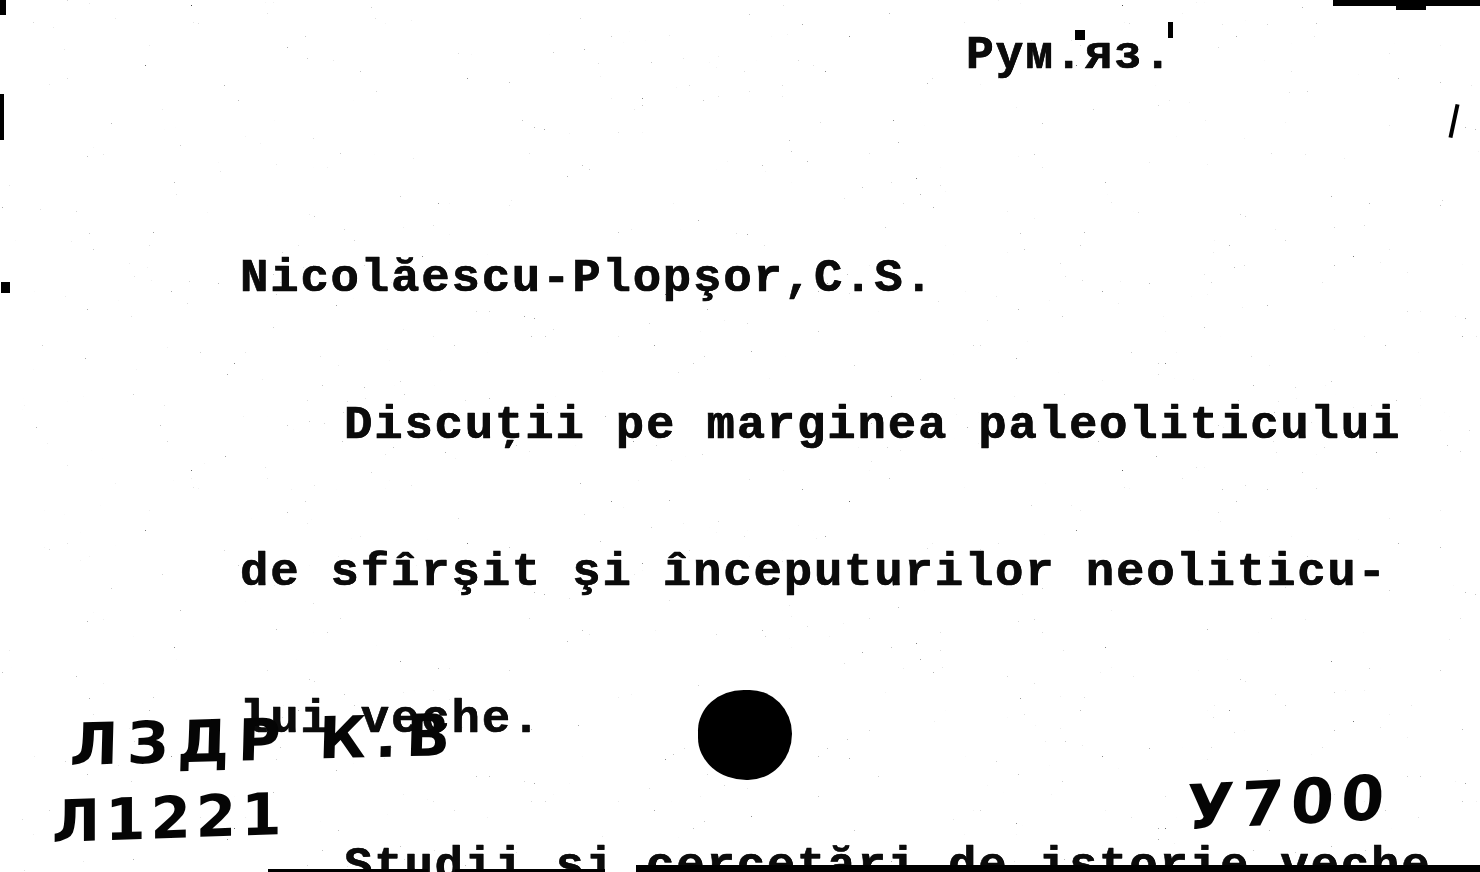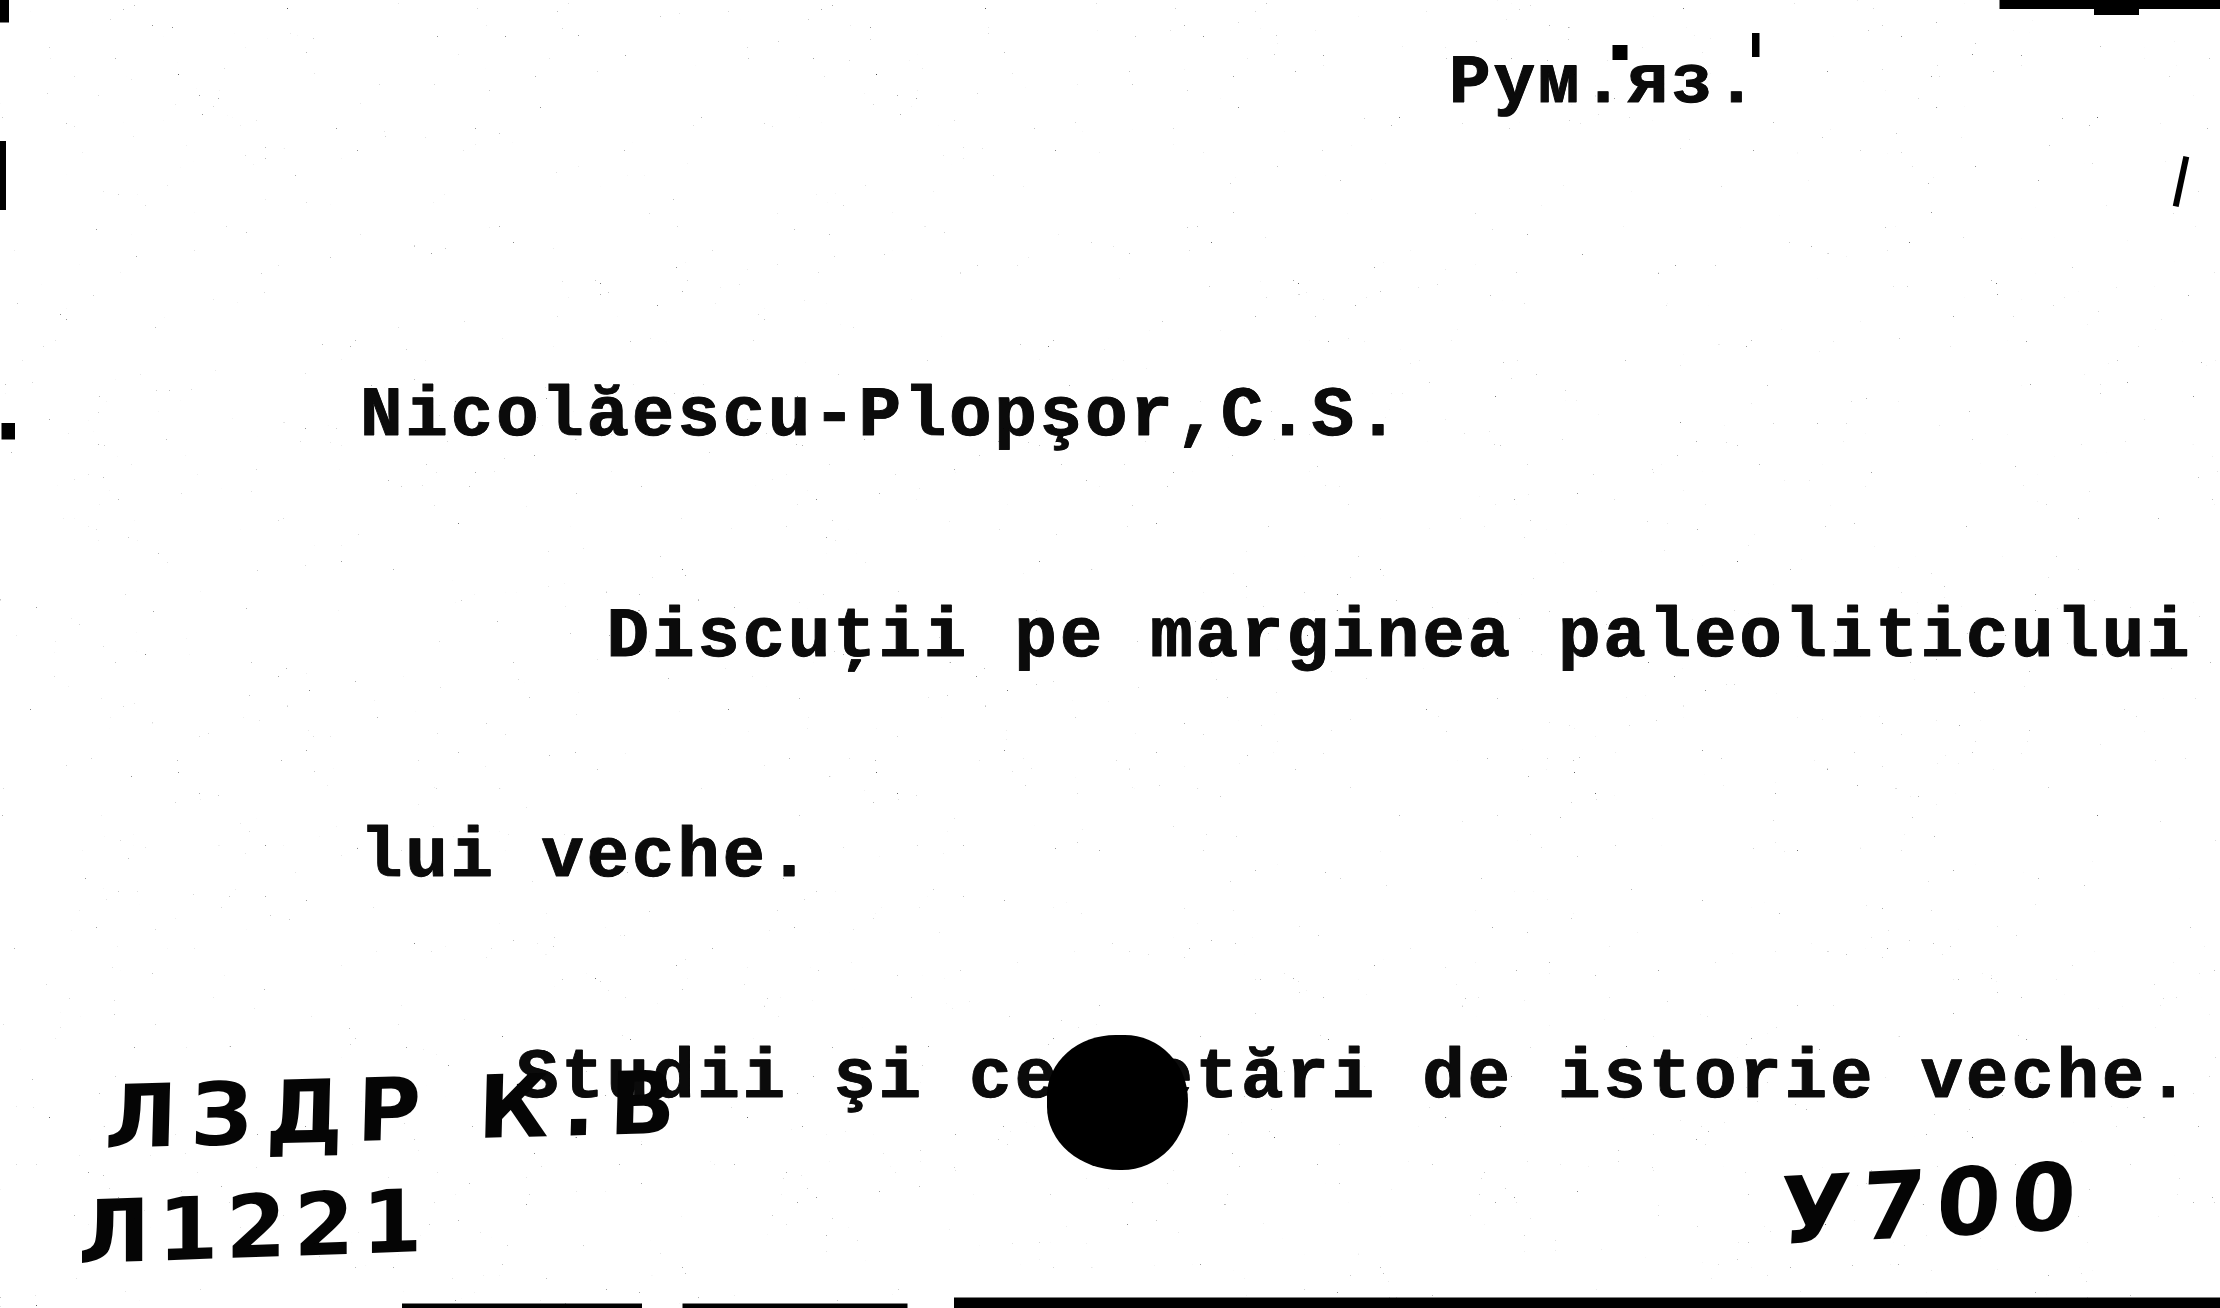--- a/index.html
+++ b/index.html
@@ -23,21 +23,21 @@
     top: 156px;
     font-size: 47px;
     font-weight: 700;
     letter-spacing: 2px;
     line-height: 49px;
     white-space: pre;
     -webkit-text-stroke: 0.6px #0b0b0b;
     text-shadow: 0.5px 0.3px 0 #0b0b0b;
   }
   .typed .line { height: 49px; }
-  .typed .ind { padding-left: 104px; text-align: right; }
+  .typed .ind { padding-left: 104px; }
   .lang-note {
     position: absolute;
     left: 966px;
     top: 30px;
     font-size: 46px;
     font-weight: 700;
     letter-spacing: 2px;
     white-space: pre;
     -webkit-text-stroke: 0.7px #0b0b0b;
     text-shadow: 0.5px 0.3px 0 #0b0b0b;
@@ -104,20 +104,21 @@
 
 <div class="scan">
 
   <div class="layer">
 
     <div class="lang-note">Рум.яз.</div>
 
     <div class="typed">
       <div class="line">Nicolăescu-Plopşor,C.S.</div>
       <div class="line ind">Discuţii pe marginea paleoliticului</div>
+      <div class="line">de sfîrşit şi începuturilor neoliticu-</div>
       <div class="line">lui veche.</div>
       <div class="line ind">Studii şi cercetări de istorie veche.</div>
       
       
     </div>
 
     <div class="hand hw-top">ЛЗДР К.В</div>
 
     <div class="hand hw-bottom">Л1221</div>
 

